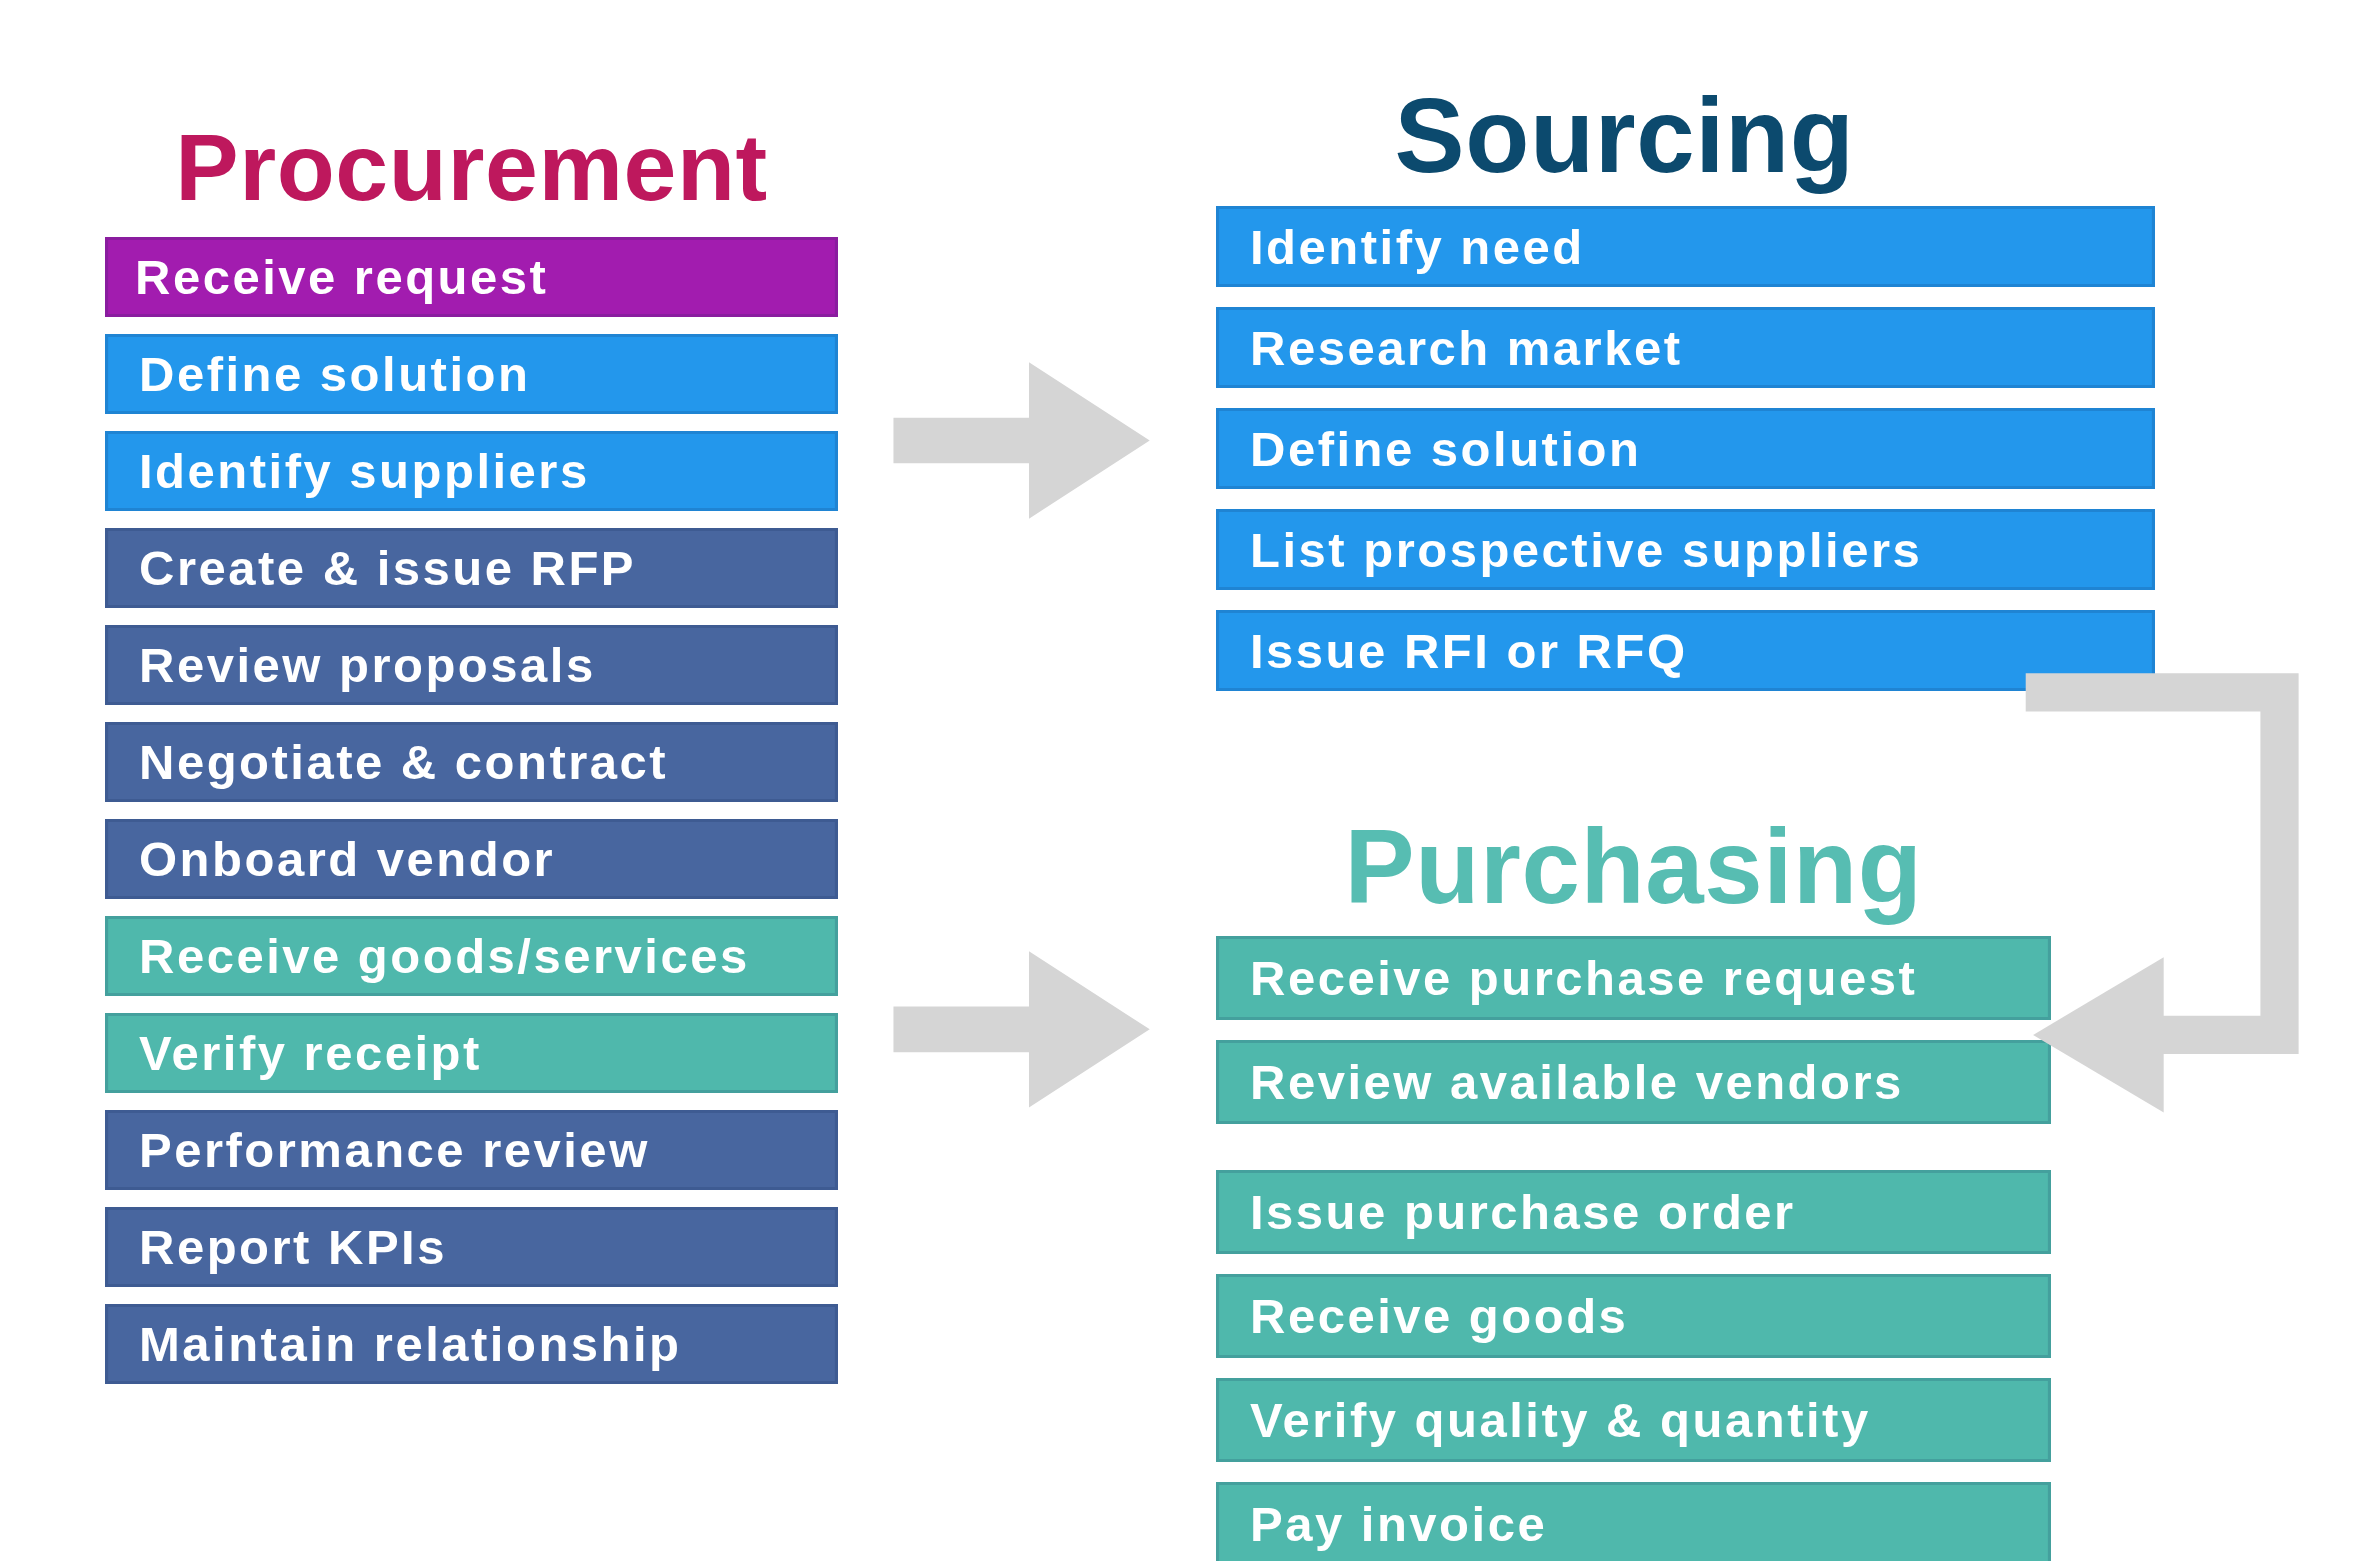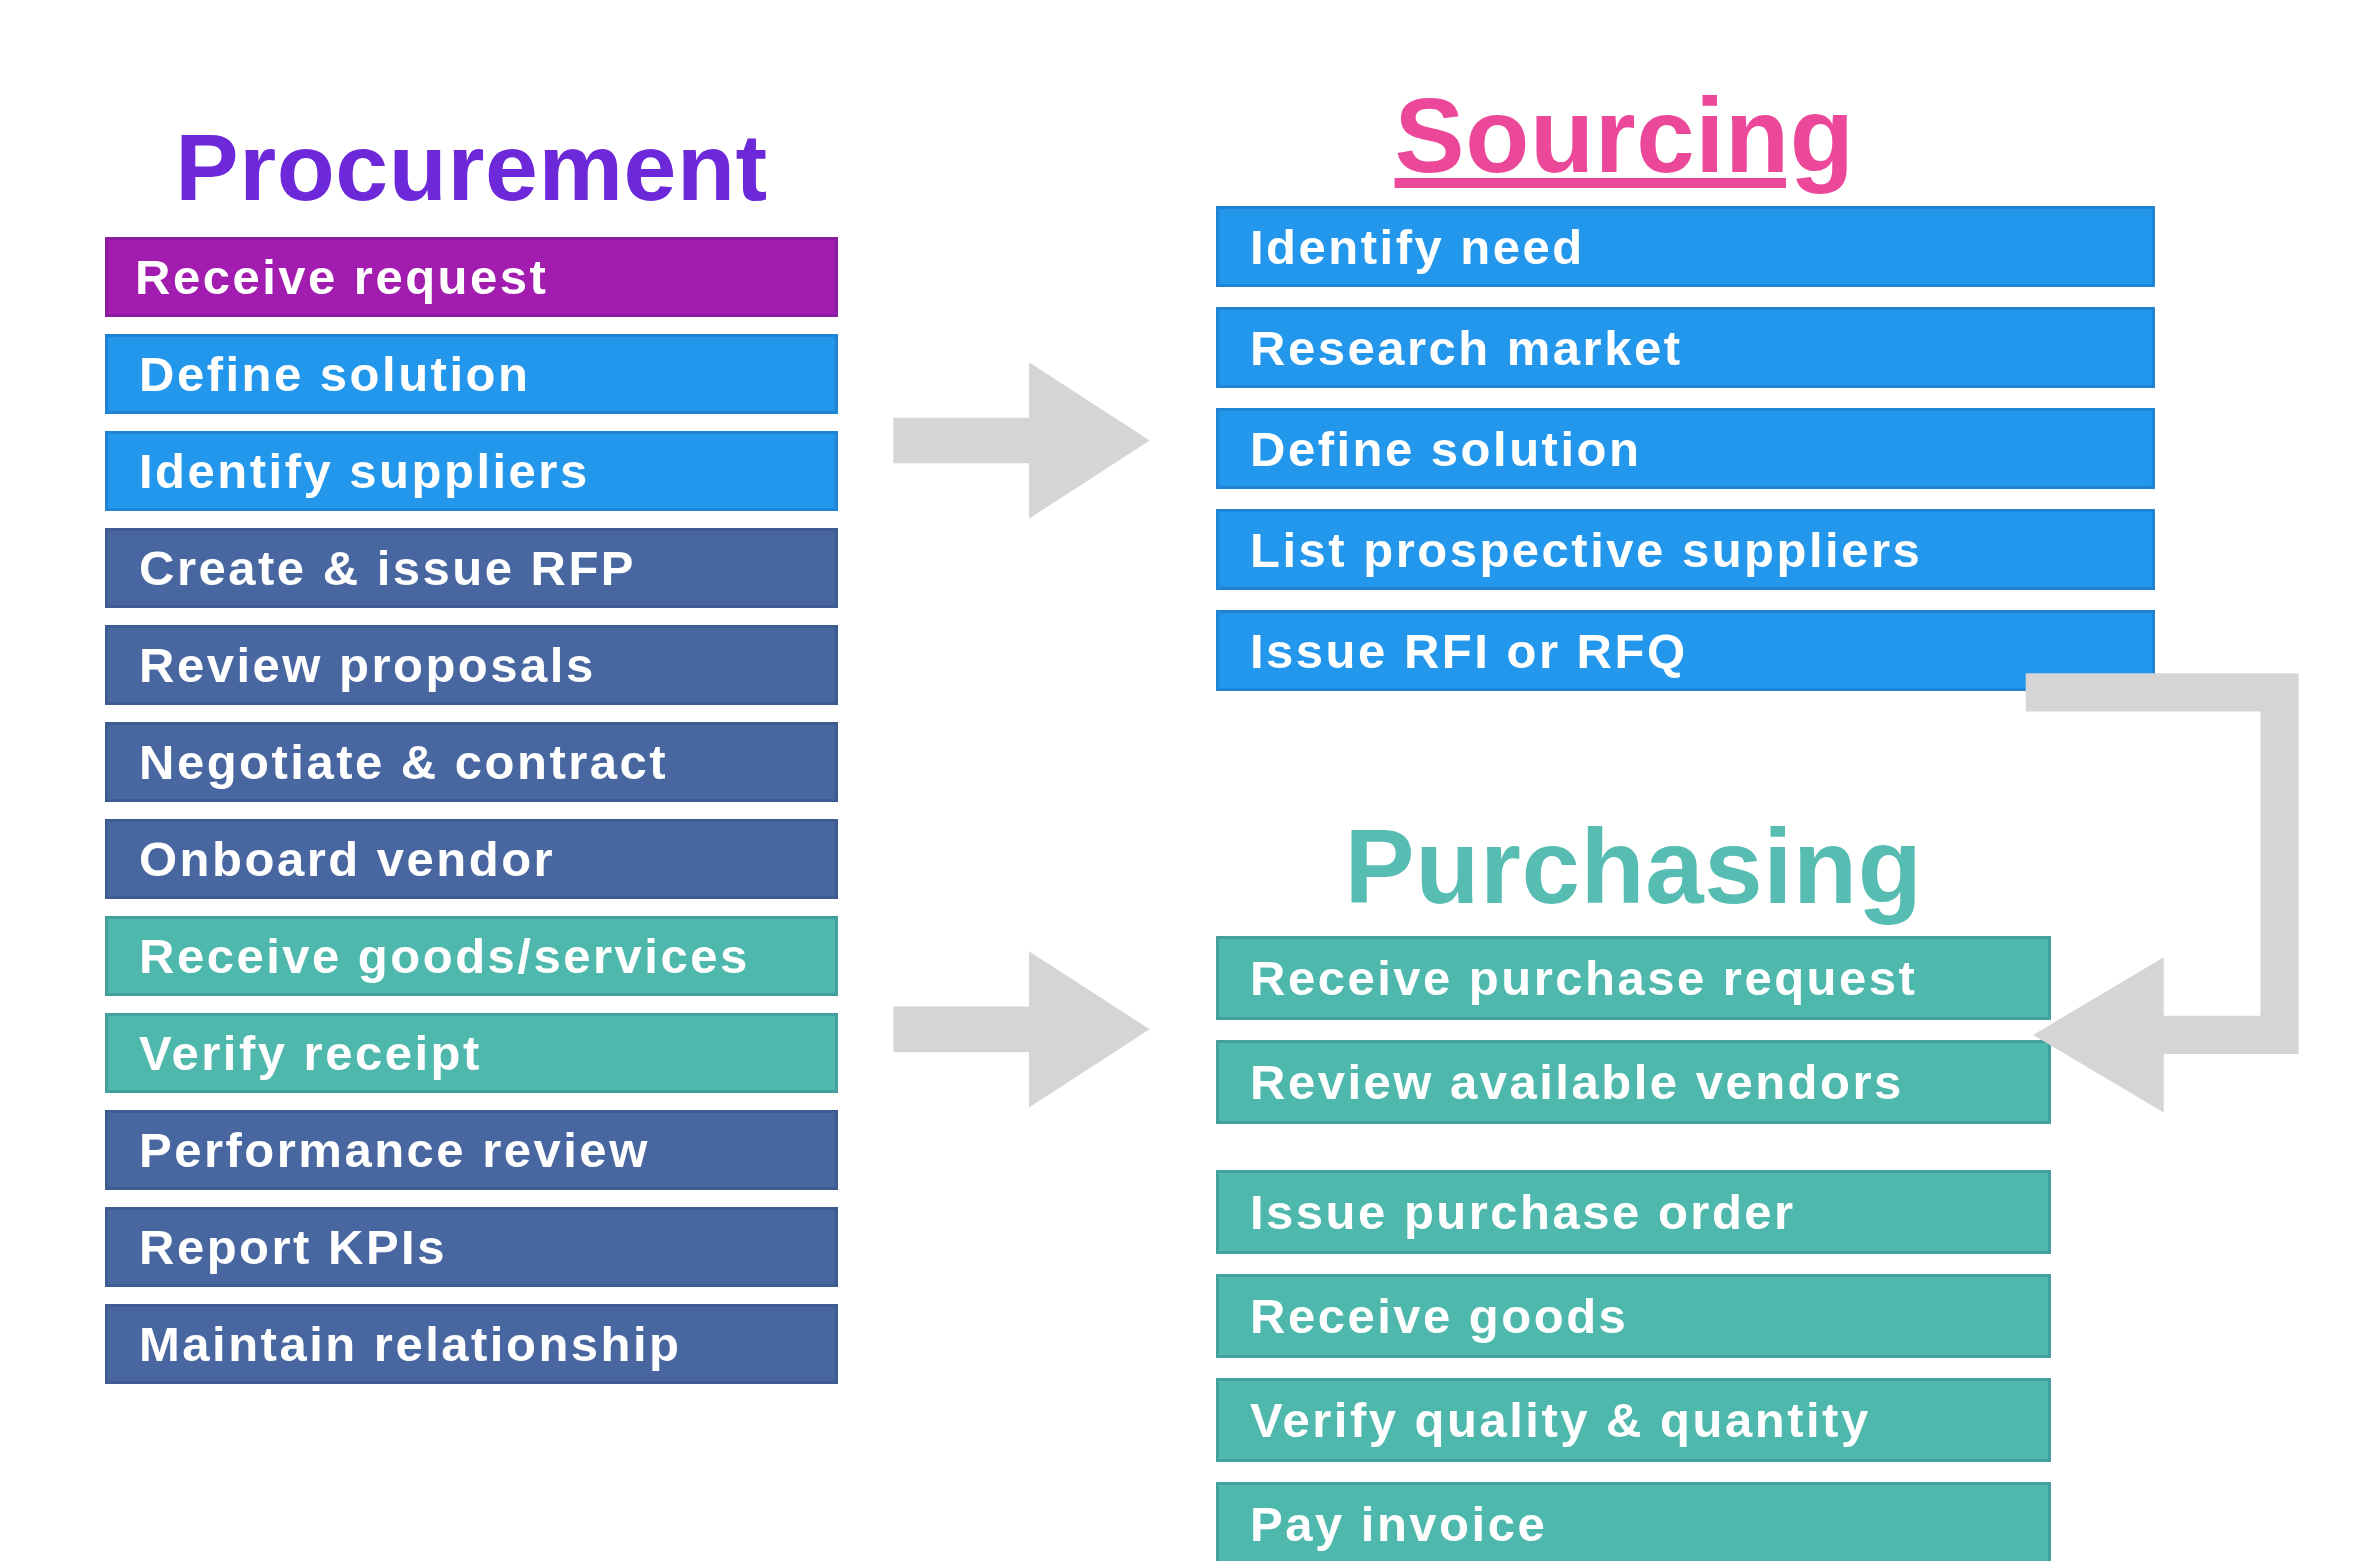--- a/index.html
+++ b/index.html
@@ -42,22 +42,22 @@
   #title-procurement{left:105px;width:733px;top:120px;font-size:95px;letter-spacing:0.6px;}
   #title-sourcing{left:1216px;width:817px;top:83px;font-size:105px;letter-spacing:0.6px;}
   #title-purchasing{left:1216px;width:835px;top:814px;font-size:105px;letter-spacing:0.6px;}
   #arrow-layer{position:absolute;left:0;top:0;pointer-events:none;}
 </style>
 </head>
 <body>
 
 <div id="canvas">
 
-  <div id="title-procurement" class="title" style="color: #6d28d9;">Procurement</div>
-  <div id="title-sourcing" class="title" style="color: #ec4899; text-decoration: underline;">Sourcing</div>
+  <div id="title-procurement" class="title" style="color: #be185d;">Procurement</div>
+  <div id="title-sourcing" class="title" style="color: #0c4a6e;">Sourcing</div>
   <div id="title-purchasing" class="title" style="color: rgb(87, 189, 178);">Purchasing</div>
 
   <div class="col col-procurement" style="left:105px;top:237px;">
     <div class="bar" style="background-color: #a21caf; padding-left: 30px;">
         <span>Receive request</span>
       </div>
     <div class="bar" style="background-color: rgb(35, 151, 236);">
         <span>Define solution</span>
       </div>
     <div class="bar" style="background-color: rgb(35, 151, 236);">

